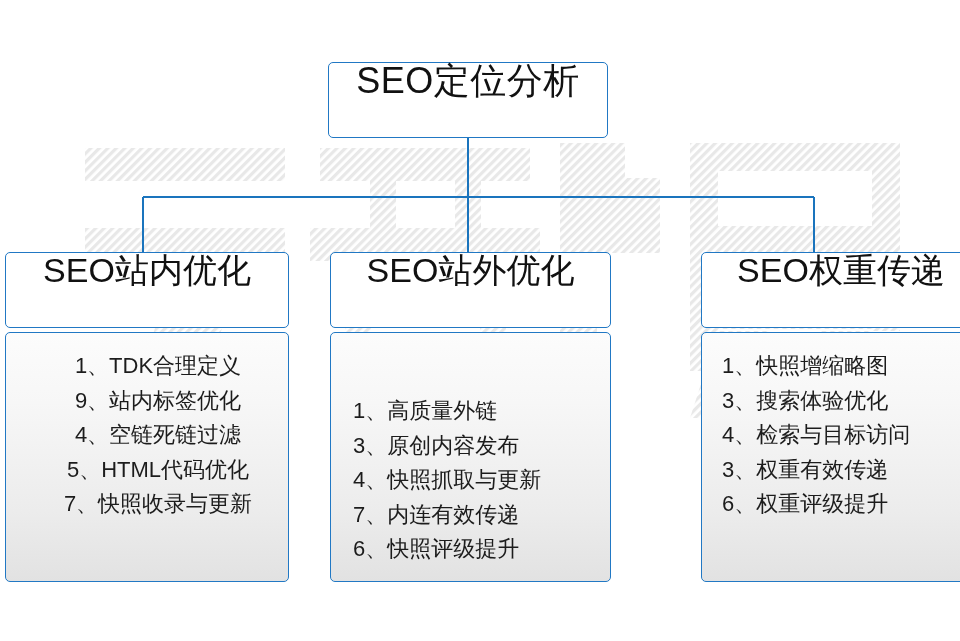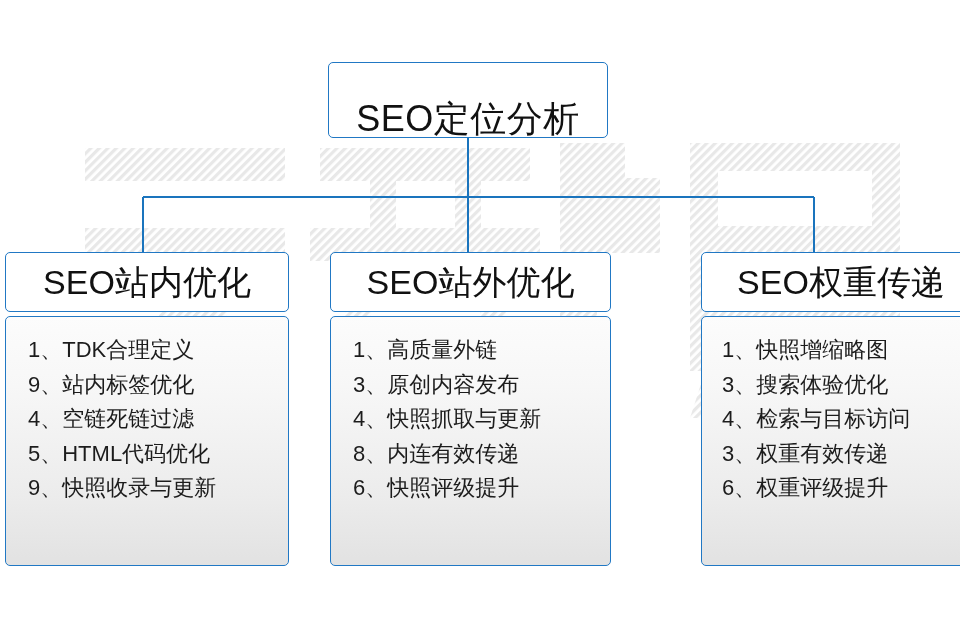--- a/index.html
+++ b/index.html
@@ -49,45 +49,44 @@
     position: absolute;
     left: 328px;
     top: 62px;
     width: 280px;
     height: 76px;
     box-sizing: border-box;
     border: 1.4px solid #2178c4;
     border-radius: 5px;
     background: #ffffff;
     display: flex;
-    align-items: flex-end;
+    align-items: flex-start;
     justify-content: center;
     z-index: 3;
   }
   .root-title {
     font-size: 36px;
     color: #111111;
     letter-spacing: 0.5px;
     line-height: 1;
     white-space: nowrap;
   }
 
   
   .column {
     position: absolute;
     z-index: 3;
   }
   .col-head {
     box-sizing: border-box;
-    height: 60px;
+    height: 76px;
     border: 1.4px solid #2178c4;
     border-radius: 5px;
     background: #ffffff;
     display: flex;
-    align-items: center;
     justify-content: center;
   }
   .col-head-title {
     font-size: 34px;
     color: #111111;
     line-height: 1;
     white-space: nowrap;
   }
   .col-body {
     box-sizing: border-box;
@@ -111,22 +110,22 @@
     color: #1c1c1c;
     line-height: 34.5px;
     white-space: nowrap;
   }
 
   
   #col-0 { left: 5px;   top: 252px; width: 284px; }
   #col-1 { left: 330px; top: 252px; width: 281px; }
   #col-2 { left: 701px; top: 252px; width: 280px; }
 
-  #col-0 .col-list { padding-left: 22px; }
-  #col-1 .col-list { padding-left: 22px; }
+  #col-0 .col-list { padding-left: 22px; text-align: center; }
+  #col-1 .col-list { padding-left: 22px; margin-top: 45px; }
   #col-2 .col-list { padding-left: 20px; }
 </style>
 </head>
 <body>
 
 <div id="canvas">
 
   <svg class="watermark" viewBox="0 0 960 430" xmlns="http://www.w3.org/2000/svg">
     <defs>
       <pattern id="hatch" patternUnits="userSpaceOnUse" width="6" height="6" patternTransform="rotate(45)">
@@ -182,35 +181,35 @@
   <div class="column" id="col-0">
     <div class="col-head">
       <div class="col-head-title">SEO站内优化</div>
     </div>
     <div class="col-body">
       <ul class="col-list">
         <li>1、TDK合理定义</li>
         <li>9、站内标签优化</li>
         <li>4、空链死链过滤</li>
         <li>5、HTML代码优化</li>
-        <li>9、快照收录与更新</li>
+        <li>7、快照收录与更新</li>
       </ul>
     </div>
   </div>
 
   <div class="column" id="col-1">
     <div class="col-head">
       <div class="col-head-title">SEO站外优化</div>
     </div>
     <div class="col-body">
       <ul class="col-list">
         <li>1、高质量外链</li>
         <li>3、原创内容发布</li>
         <li>4、快照抓取与更新</li>
-        <li>8、内连有效传递</li>
+        <li>7、内连有效传递</li>
         <li>6、快照评级提升</li>
       </ul>
     </div>
   </div>
 
   <div class="column" id="col-2">
     <div class="col-head">
       <div class="col-head-title">SEO权重传递</div>
     </div>
     <div class="col-body">

